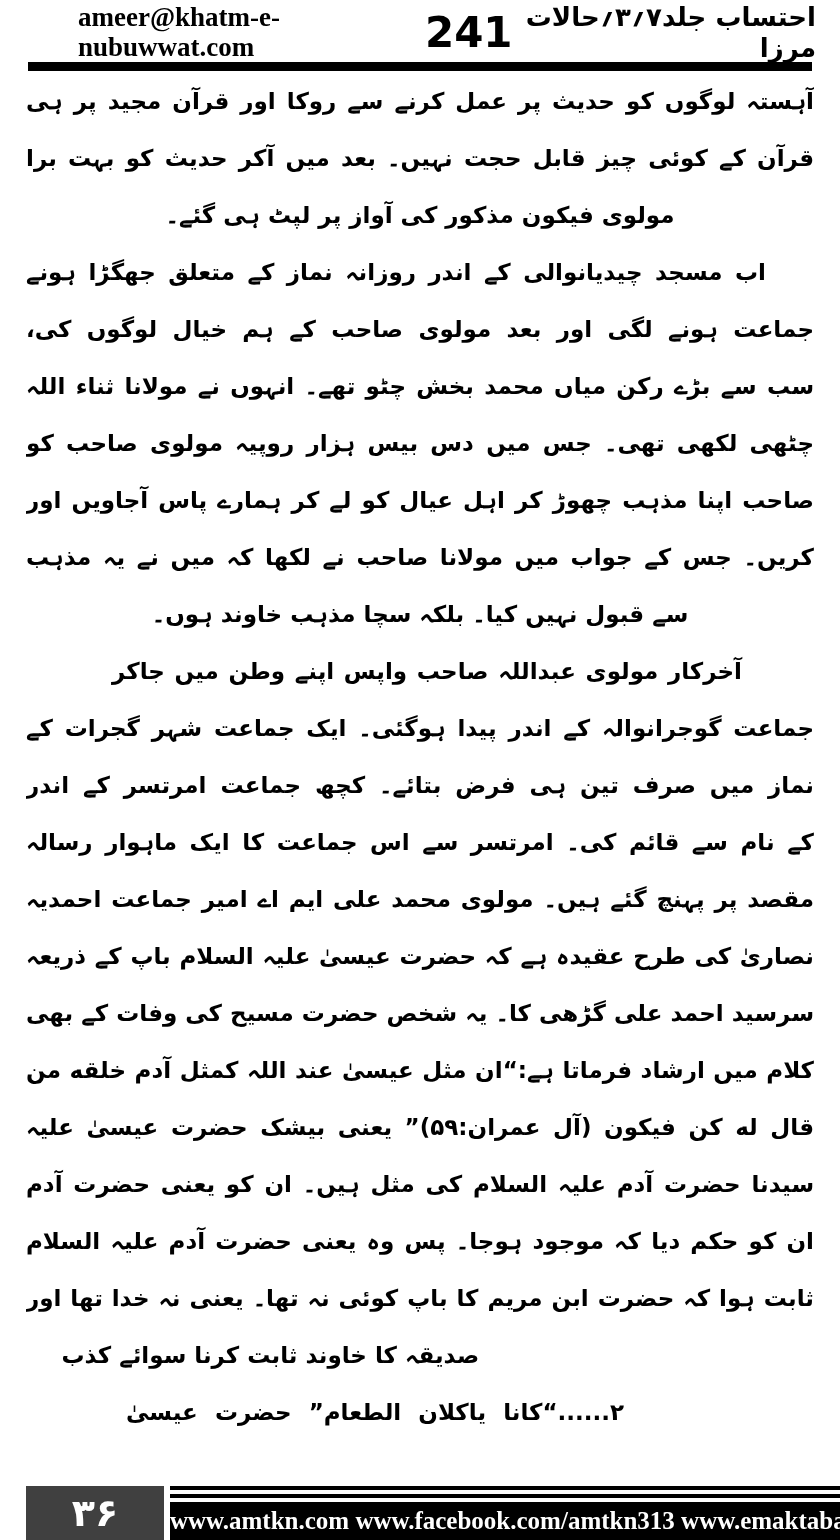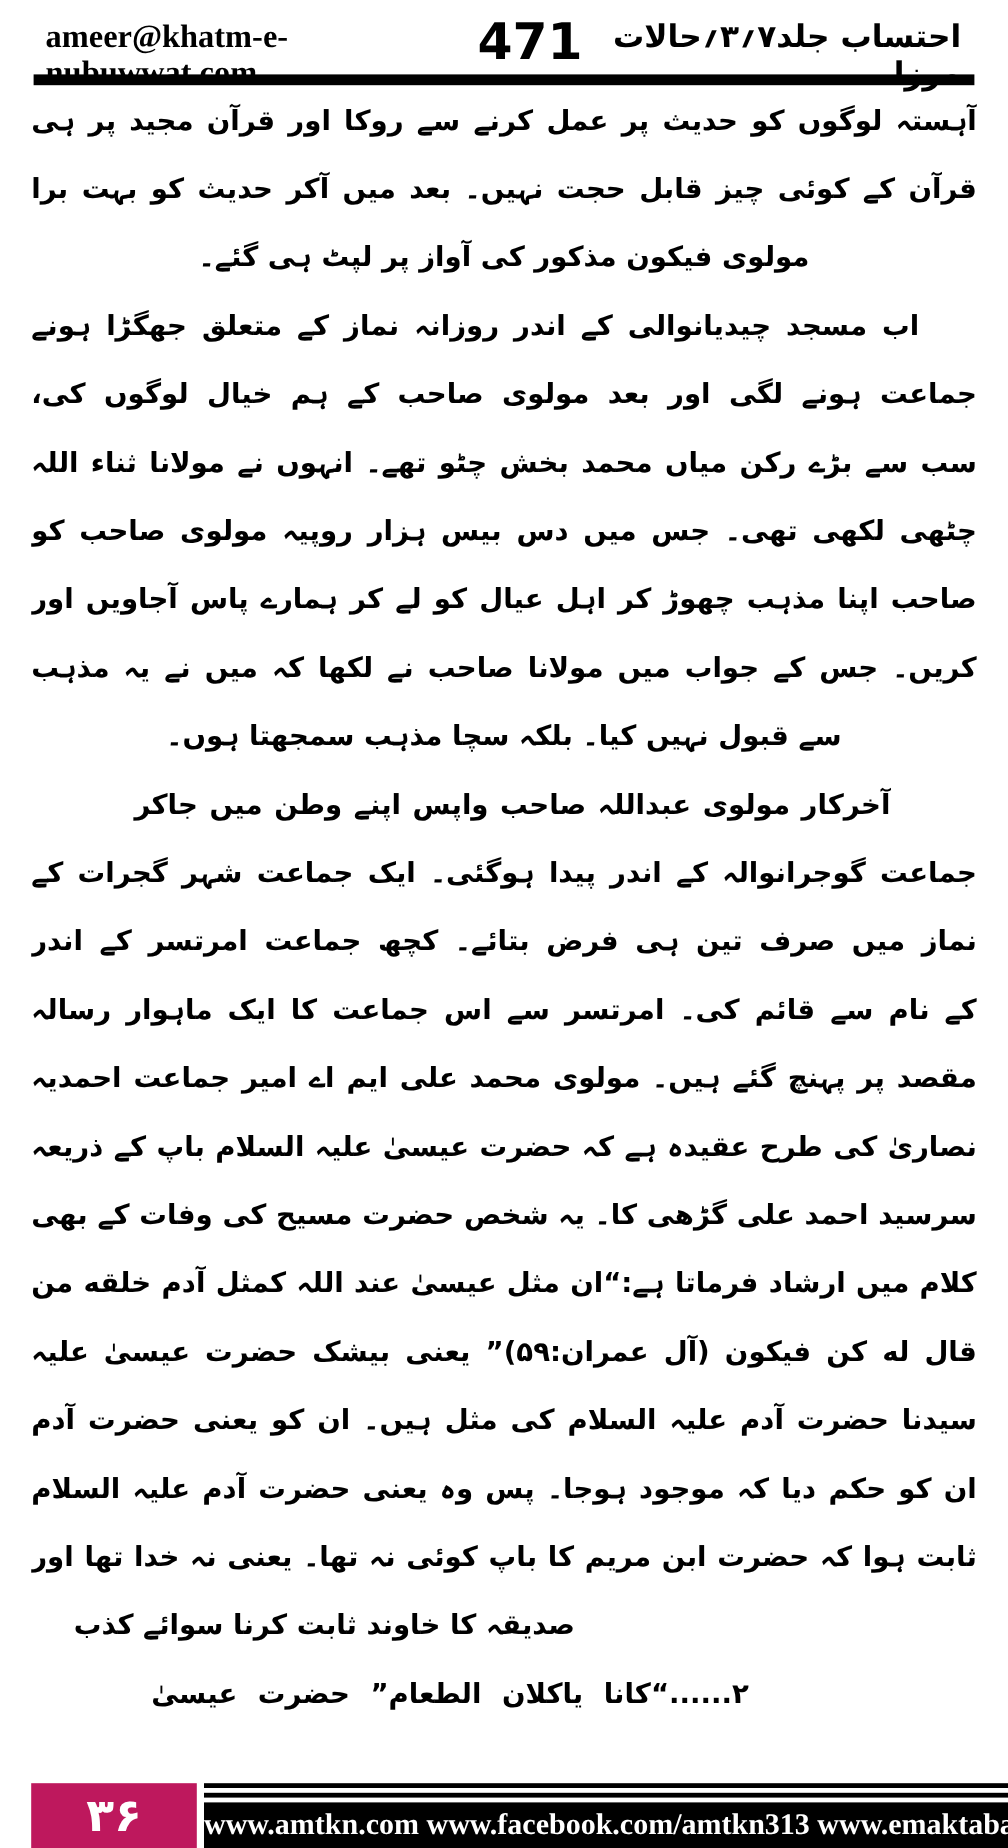--- a/index.html
+++ b/index.html
@@ -9,24 +9,25 @@
     margin:0 auto;
     background:#ffffff;
     color:#000;
     font-family:"DejaVu Sans", sans-serif;
     overflow:hidden;
   }
 
   
   .header {
     display:flex;
-    align-items:flex-start;
-    padding:16px 39px 0 38px;
+    align-items:center;
+    padding:16px 24px 0 38px;
     height:50px;
     box-sizing:border-box;
+    margin-left:40px;
   }
   .email {
     font-family:"Liberation Serif", serif;
     font-weight:bold;
     font-size:27px;
     direction:ltr;
     line-height:1.1;
   }
   .pageno {
     font-weight:bold;
@@ -73,21 +74,21 @@
     position:absolute;
     left:0; right:0; bottom:0;
     height:60px;
     display:flex;
     align-items:flex-end;
     padding:0 26px 0 26px;
     box-sizing:border-box;
   }
   .badge {
     width:138px; height:54px;
-    background:#be185d;
+    background:#404040;
     color:#fff;
     display:flex; align-items:center; justify-content:center;
     font-weight:bold; font-size:38px;
     direction:rtl;
     flex:0 0 auto;
   }
   .bar {
     flex:1 1 auto;
     margin-left:6px;
     display:flex;
@@ -107,21 +108,21 @@
     direction:ltr;
   }
 </style>
 </head>
 <body>
 
 <div class="page">
 
   <div class="header">
     <span class="email">ameer@khatm-e-nubuwwat.com</span>
-    <span class="pageno">471</span>
+    <span class="pageno">241</span>
     <span class="title">احتساب جلد۷؍۳؍حالات مرزا</span>
   </div>
 
   <div class="rule"></div>
 
   <div class="body-text">
 
       <div class="line align-justify">آہستہ لوگوں کو حدیث پر عمل کرنے سے روکا اور قرآن مجید پر ہی عمل کرنے کی تاکید کی۔ سوائے</div>
 
       <div class="line align-justify">قرآن کے کوئی چیز قابل حجت نہیں۔ بعد میں آکر حدیث کو بہت برا بھلا کہا۔ آخرکار کچھ لوگ</div>
@@ -133,21 +134,21 @@
       <div class="line align-justify">جماعت ہونے لگی اور بعد مولوی صاحب کے ہم خیال لوگوں کی، مولوی صاحب کی جماعت میں</div>
 
       <div class="line align-justify">سب سے بڑے رکن میاں محمد بخش چٹو تھے۔ انہوں نے مولانا ثناء اللہ صاحب فاتح قادیان کو ایک</div>
 
       <div class="line align-justify">چٹھی لکھی تھی۔ جس میں دس بیس ہزار روپیہ مولوی صاحب کو دینے کا وعدہ کیا تھا۔ بشرطیکہ مولوی</div>
 
       <div class="line align-justify">صاحب اپنا مذہب چھوڑ کر اہل عیال کو لے کر ہمارے پاس آجاویں اور ہمارے مذہب کی تبلیغ</div>
 
       <div class="line align-justify">کریں۔ جس کے جواب میں مولانا صاحب نے لکھا کہ میں نے یہ مذہب کسی لالچ وغیرہ کی وجہ</div>
 
-      <div class="line align-center">سے قبول نہیں کیا۔ بلکہ سچا مذہب سمجھتا ہوں۔</div>
+      <div class="line align-center">سے قبول نہیں کیا۔ بلکہ سچا مذہب خاوند ہوں۔</div>
 
       <div class="line align-indent-wide">آخرکار مولوی عبداللہ صاحب واپس اپنے وطن میں جاکر فوت ہوگئے۔ اس کی ایک</div>
 
       <div class="line align-justify">جماعت گوجرانوالہ کے اندر پیدا ہوگئی۔ ایک جماعت شہر گجرات کے اندر کھڑی ہوگئی۔ جنہوں نے</div>
 
       <div class="line align-justify">نماز میں صرف تین ہی فرض بتائے۔ کچھ جماعت امرتسر کے اندر خواجہ احمد الدین نے امت مسلمہ</div>
 
       <div class="line align-justify">کے نام سے قائم کی۔ امرتسر سے اس جماعت کا ایک ماہوار رسالہ البلاغ نکلتا ہے۔ اب ہم اصلی</div>
 
       <div class="line align-justify">مقصد پر پہنچ گئے ہیں۔ مولوی محمد علی ایم اے امیر جماعت احمدیہ لاہور، خواجہ احمد الدین وغیرہ کا</div>

